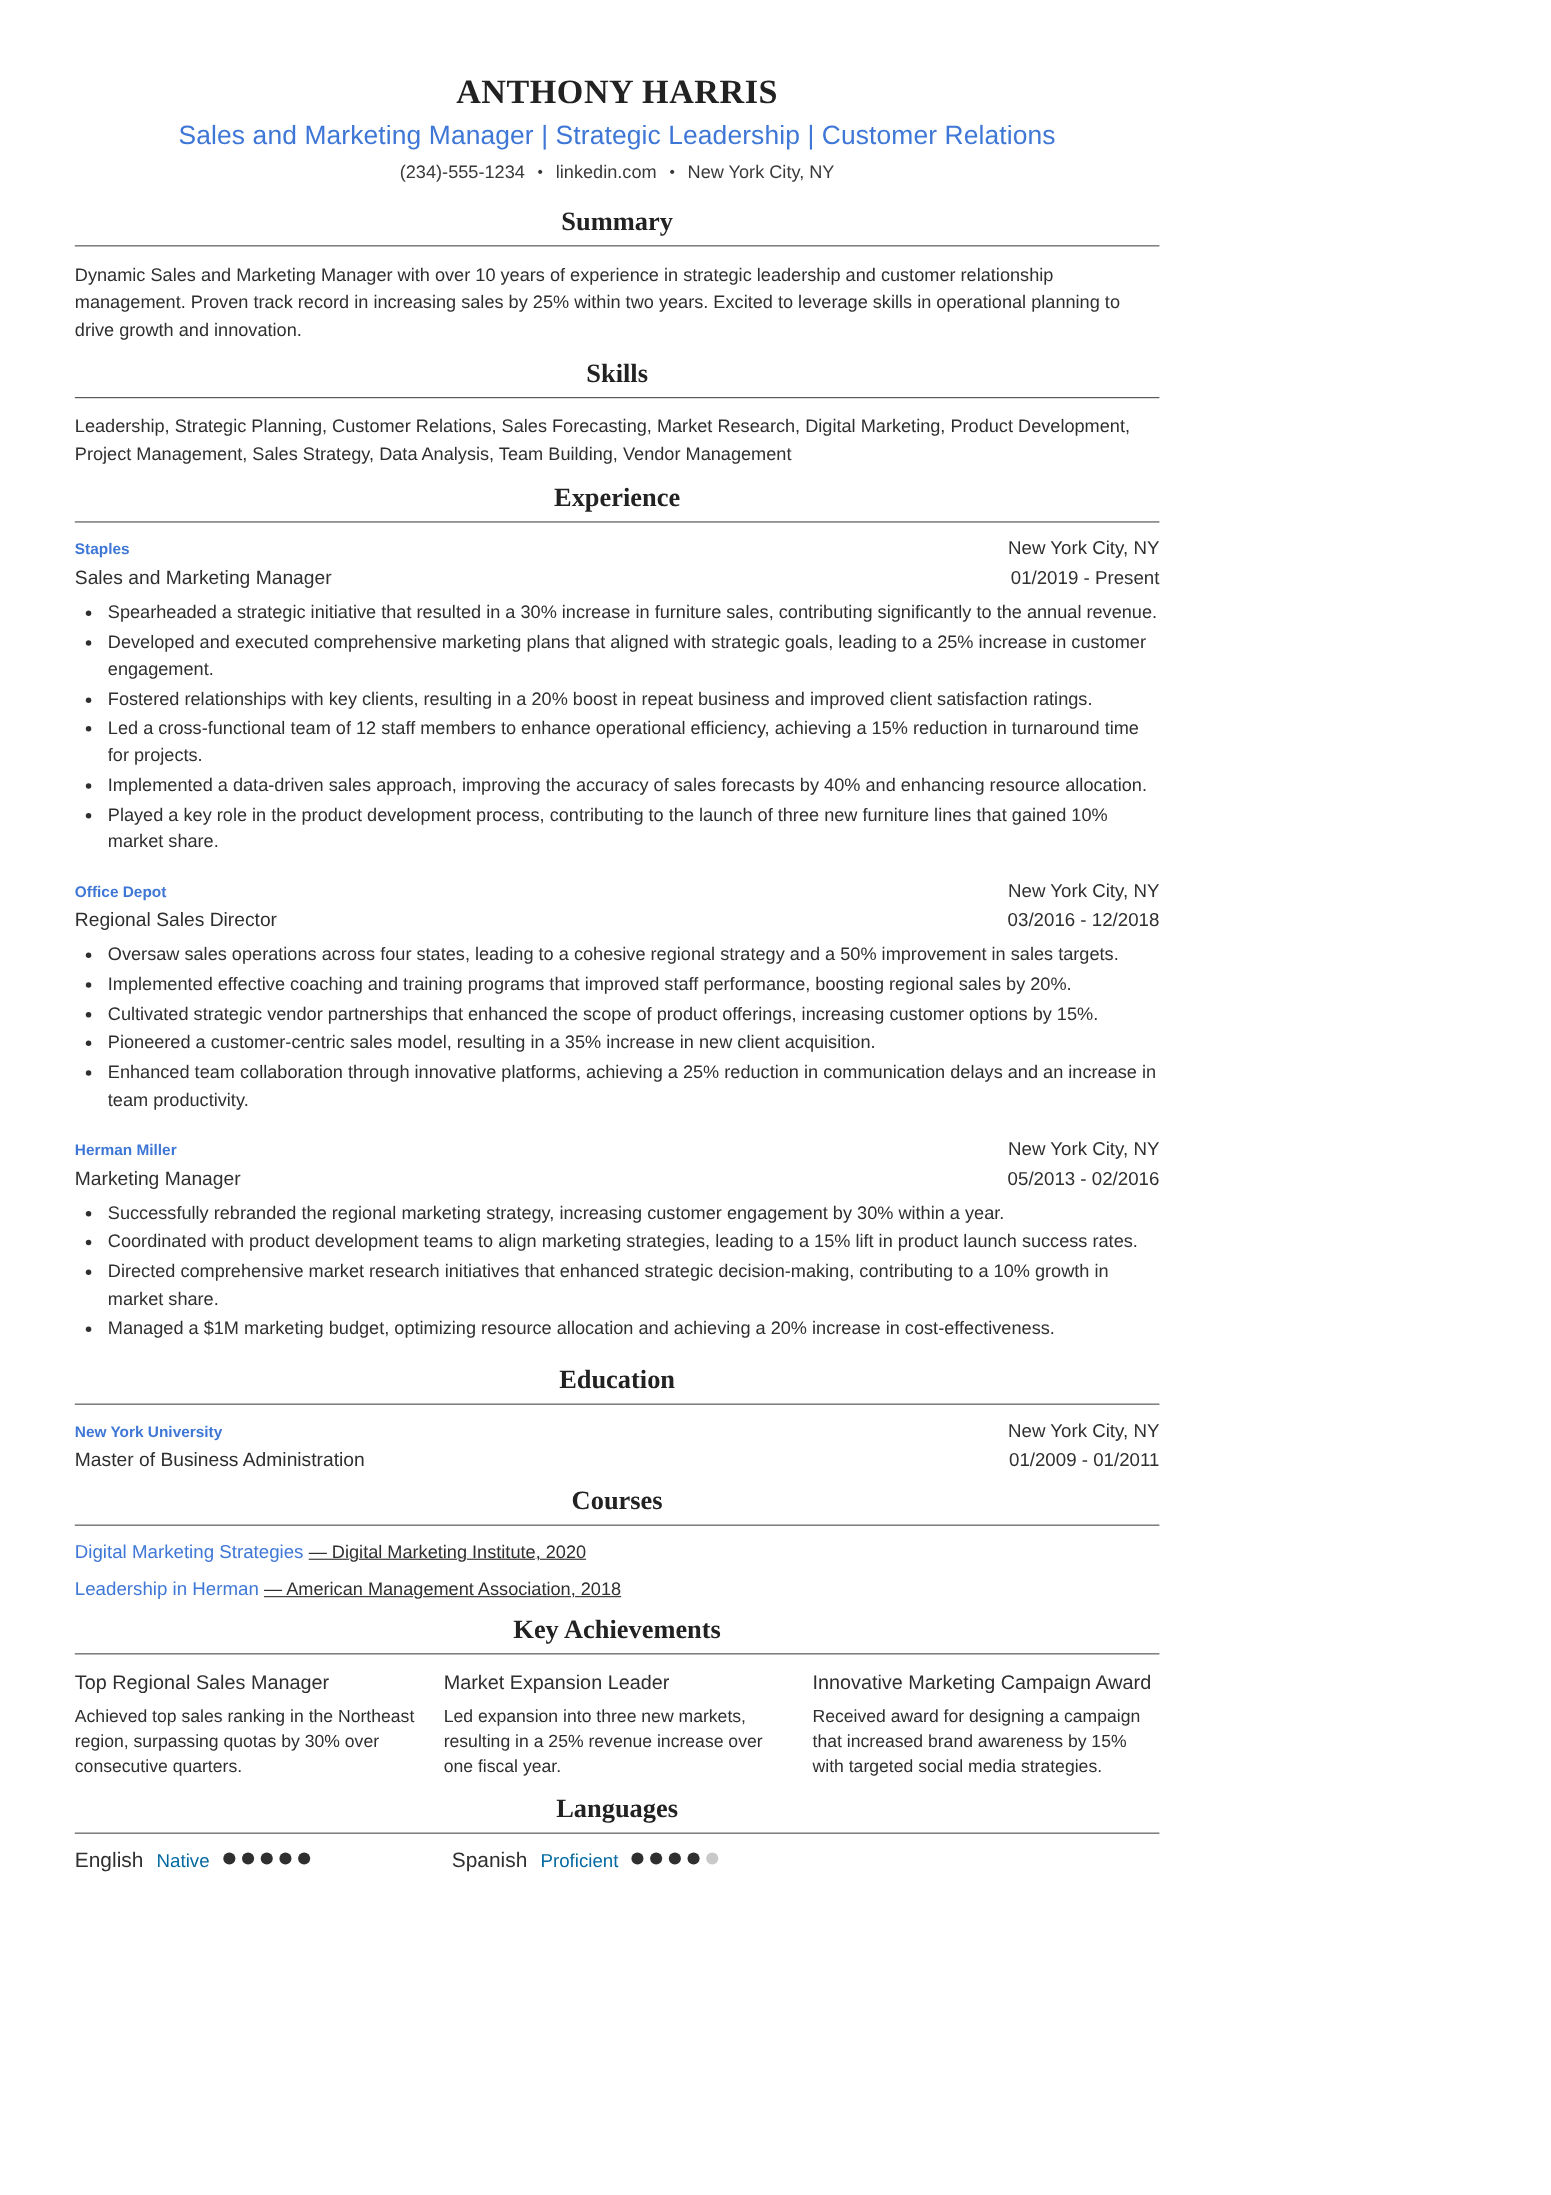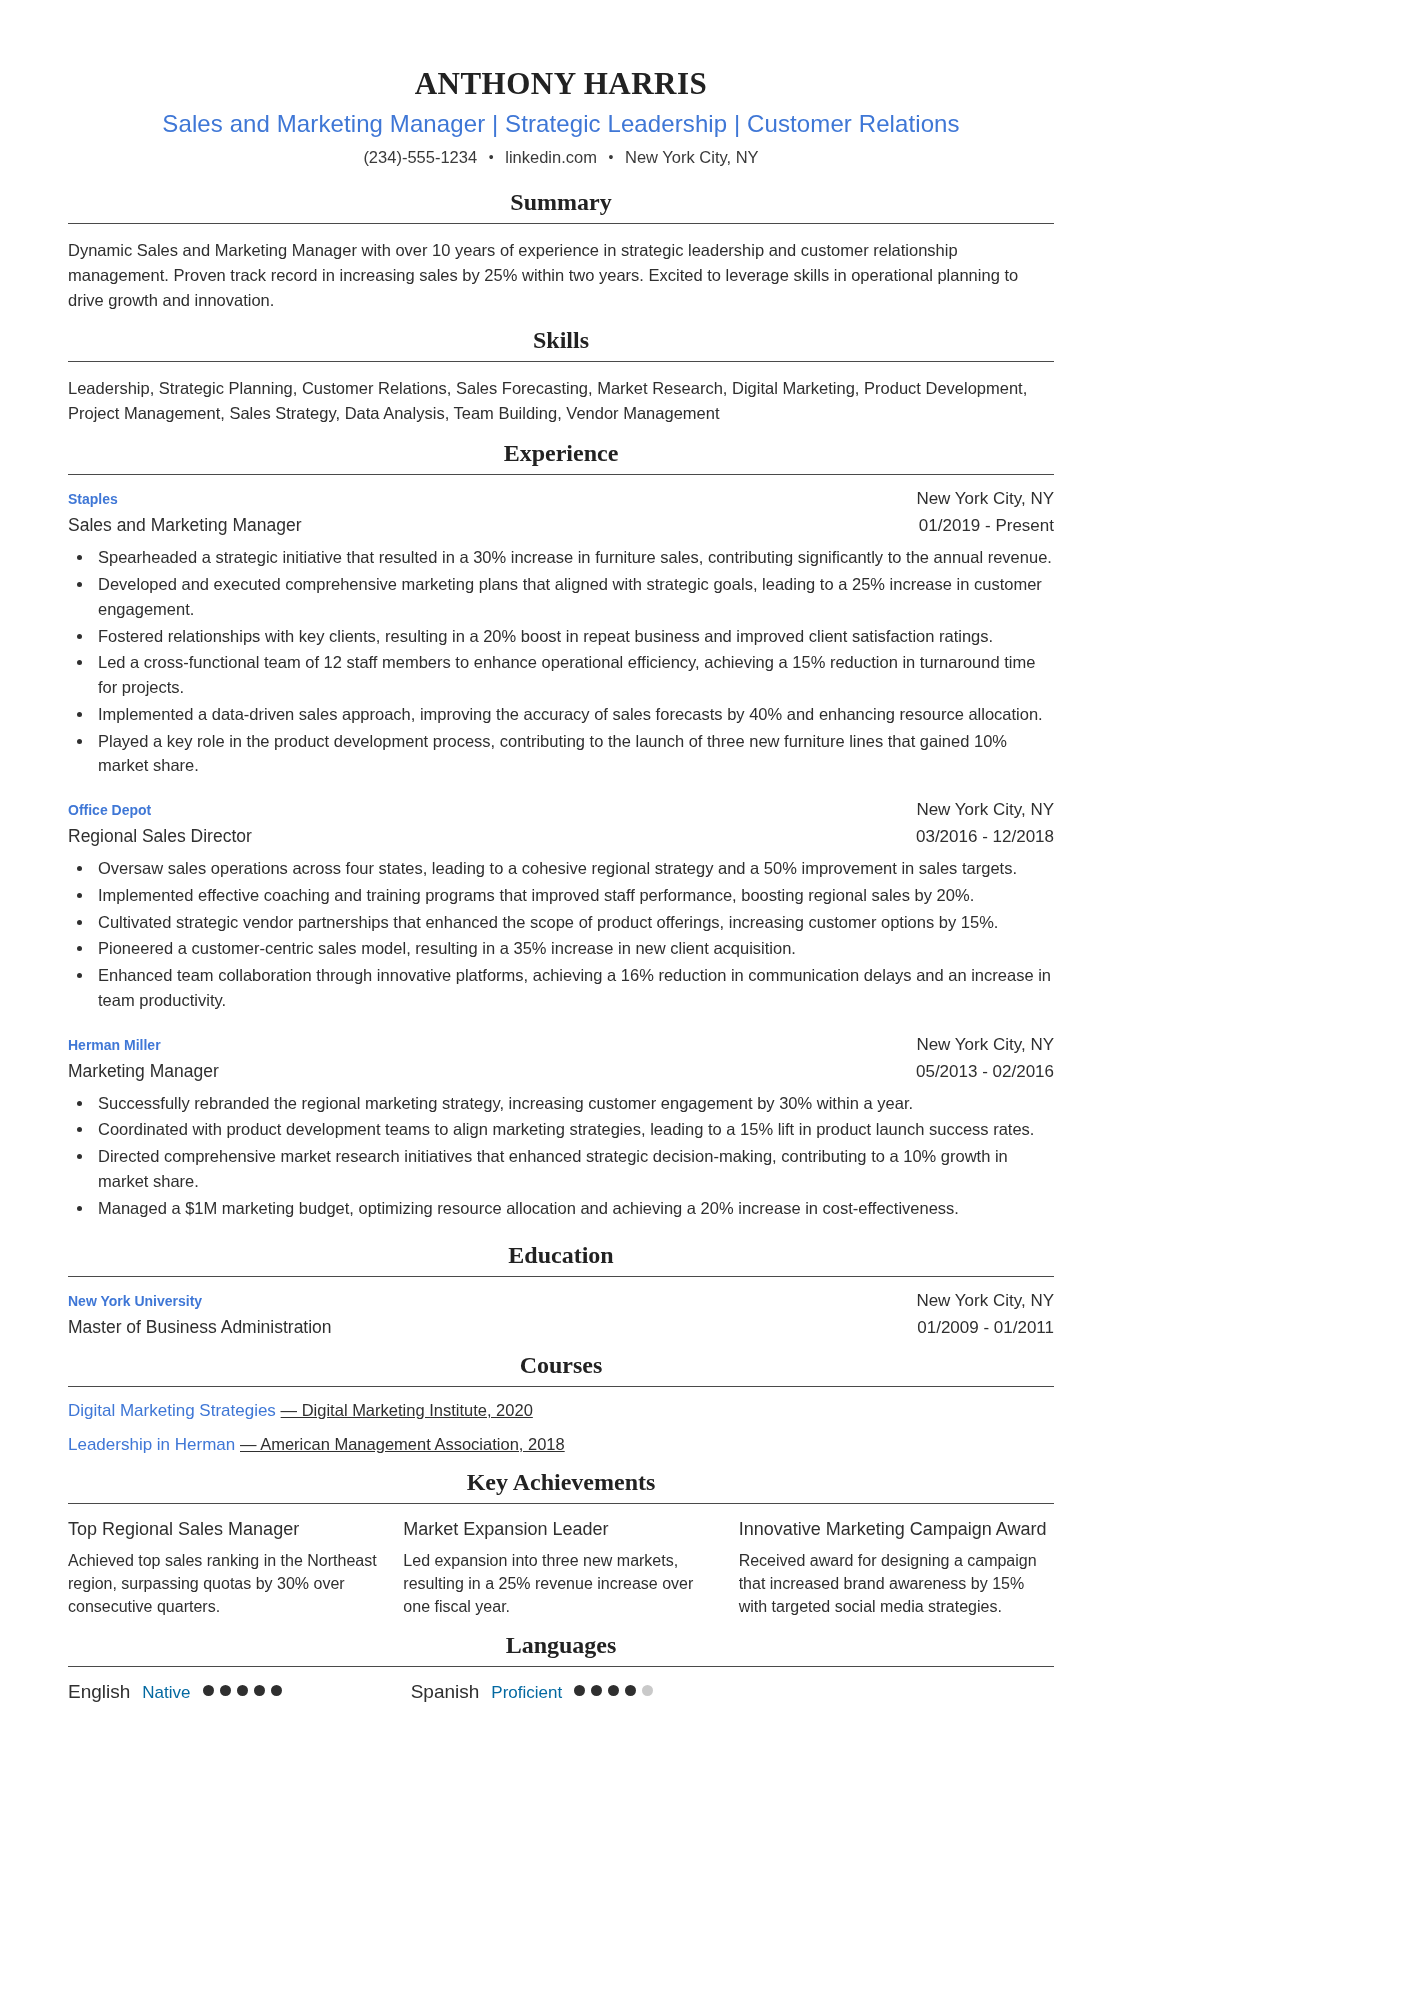--- a/index.html
+++ b/index.html
@@ -250,21 +250,21 @@
       </div>
       <div class="role-row">
         <div class="role">Regional Sales Director</div>
         <div class="dates">03/2016 - 12/2018</div>
       </div>
       <ul class="bullets">
         <li>Oversaw sales operations across four states, leading to a cohesive regional strategy and a 50% improvement in sales targets.</li>
         <li>Implemented effective coaching and training programs that improved staff performance, boosting regional sales by 20%.</li>
         <li>Cultivated strategic vendor partnerships that enhanced the scope of product offerings, increasing customer options by 15%.</li>
         <li>Pioneered a customer-centric sales model, resulting in a 35% increase in new client acquisition.</li>
-        <li>Enhanced team collaboration through innovative platforms, achieving a 16% reduction in communication delays and an increase in team productivity.</li>
+        <li>Enhanced team collaboration through innovative platforms, achieving a 25% reduction in communication delays and an increase in team productivity.</li>
       </ul>
     </div>
 
     <div class="entry">
       <div class="entry-row">
         <div class="org">Herman Miller</div>
         <div class="loc">New York City, NY</div>
       </div>
       <div class="role-row">
         <div class="role">Marketing Manager</div>

